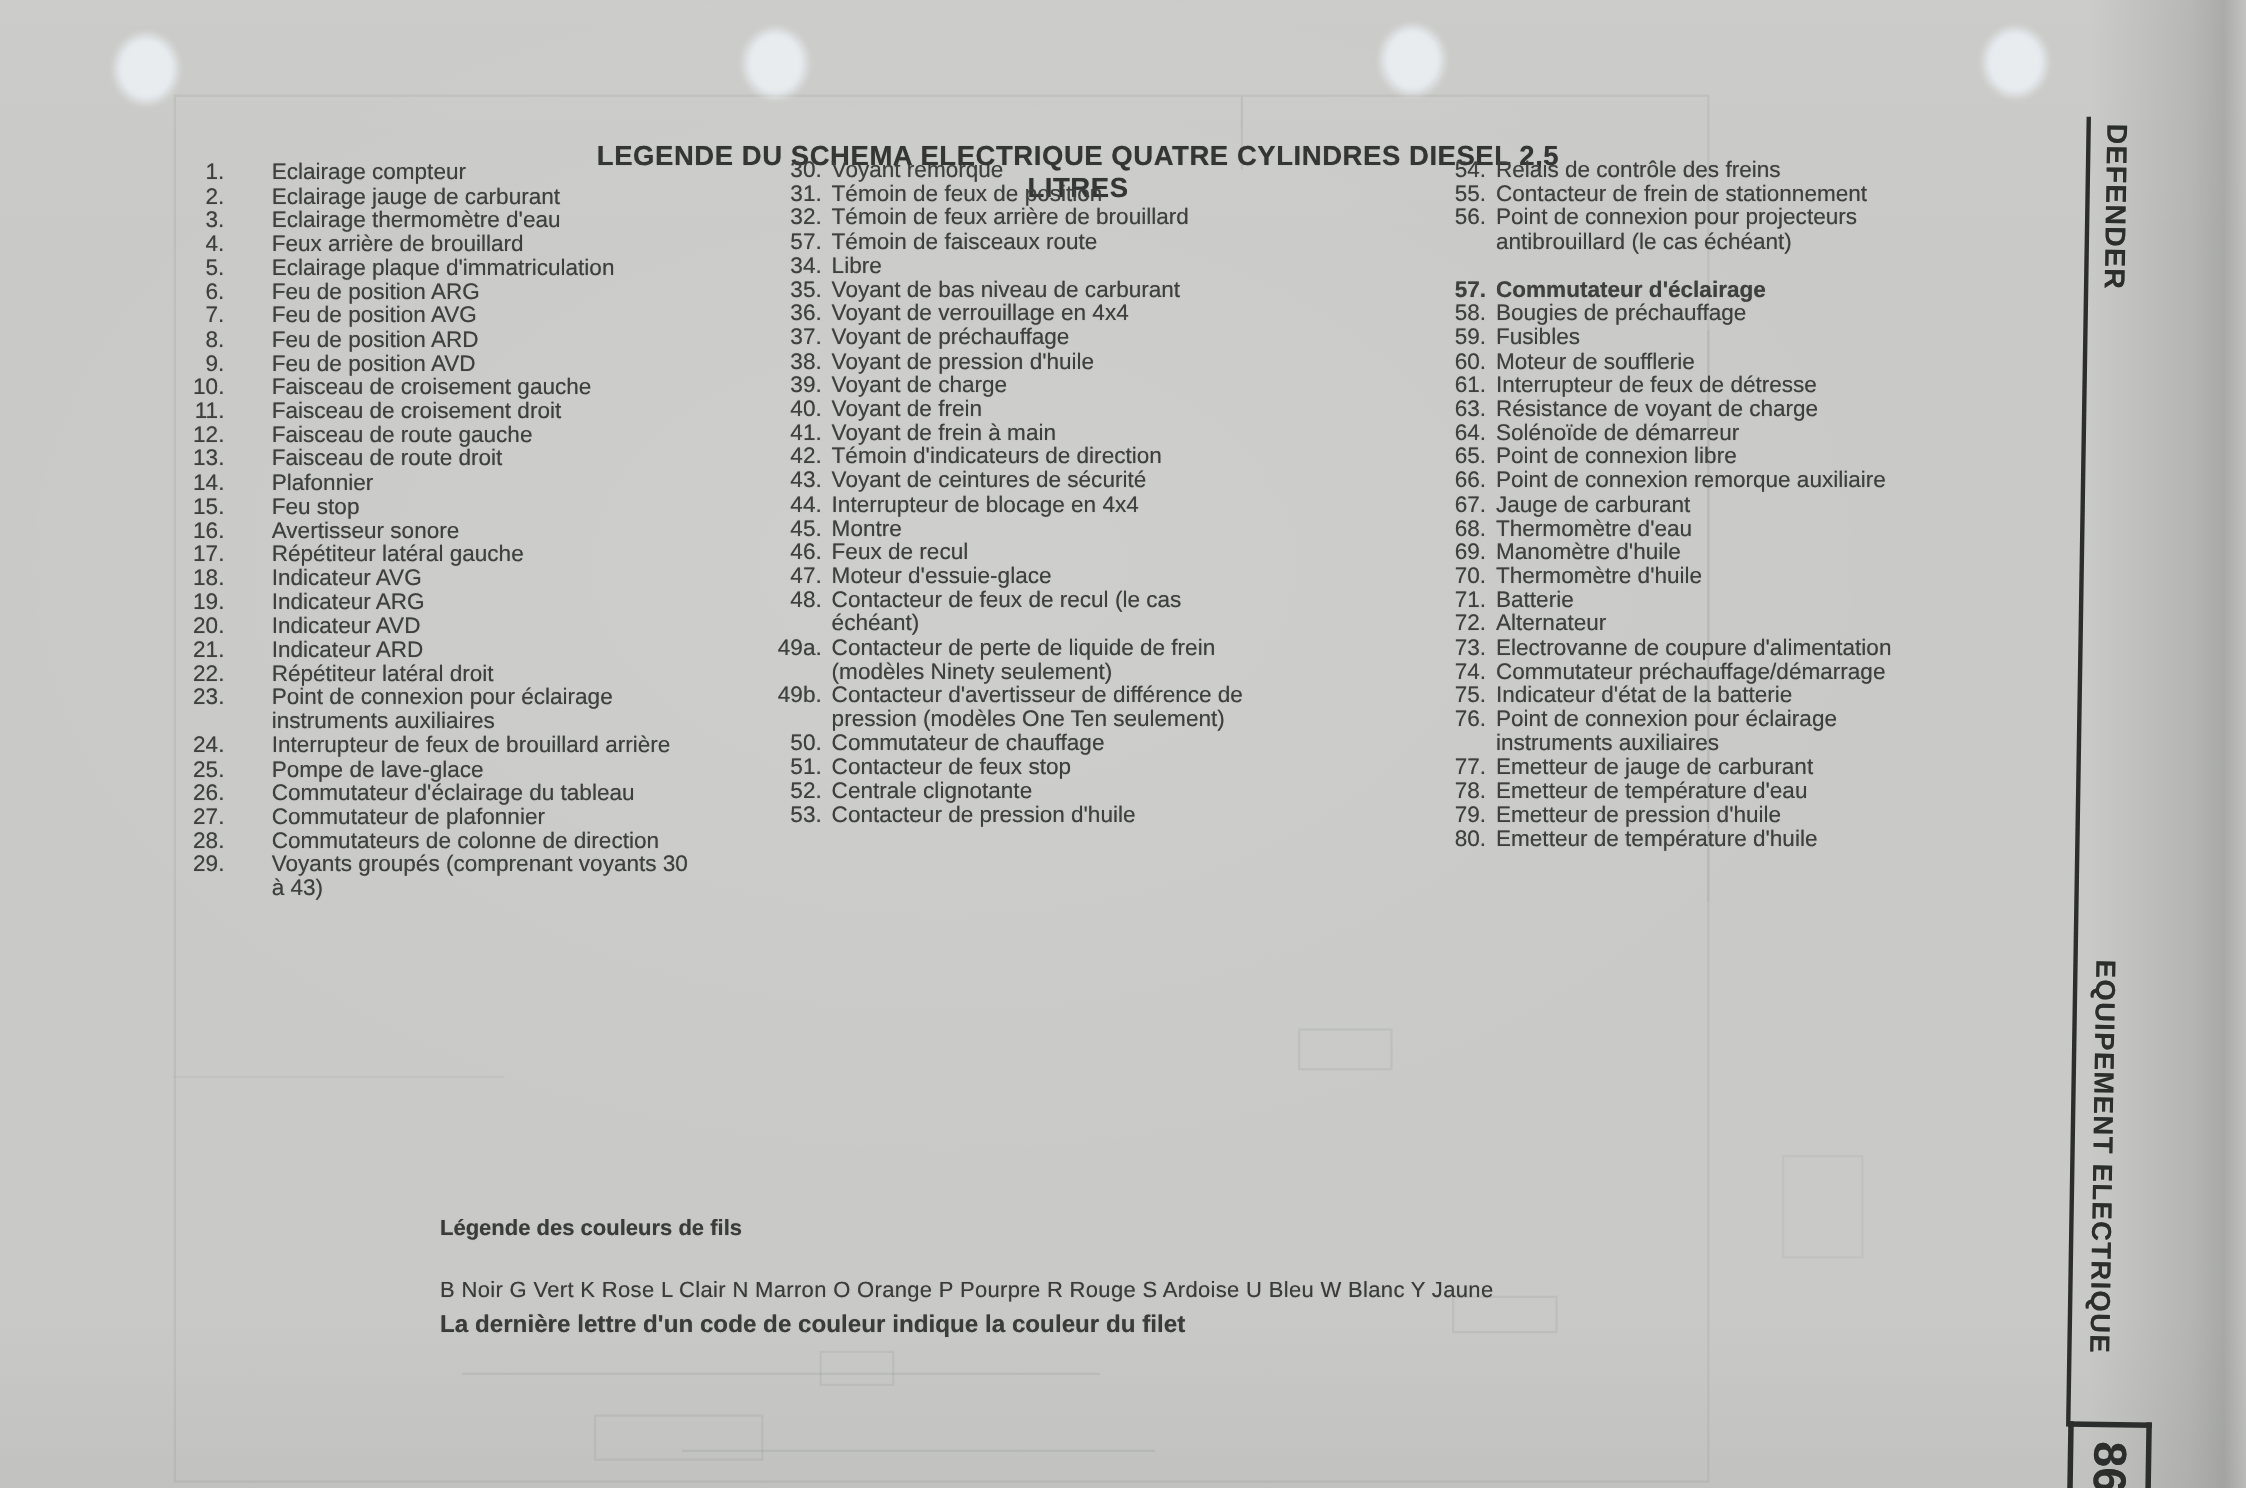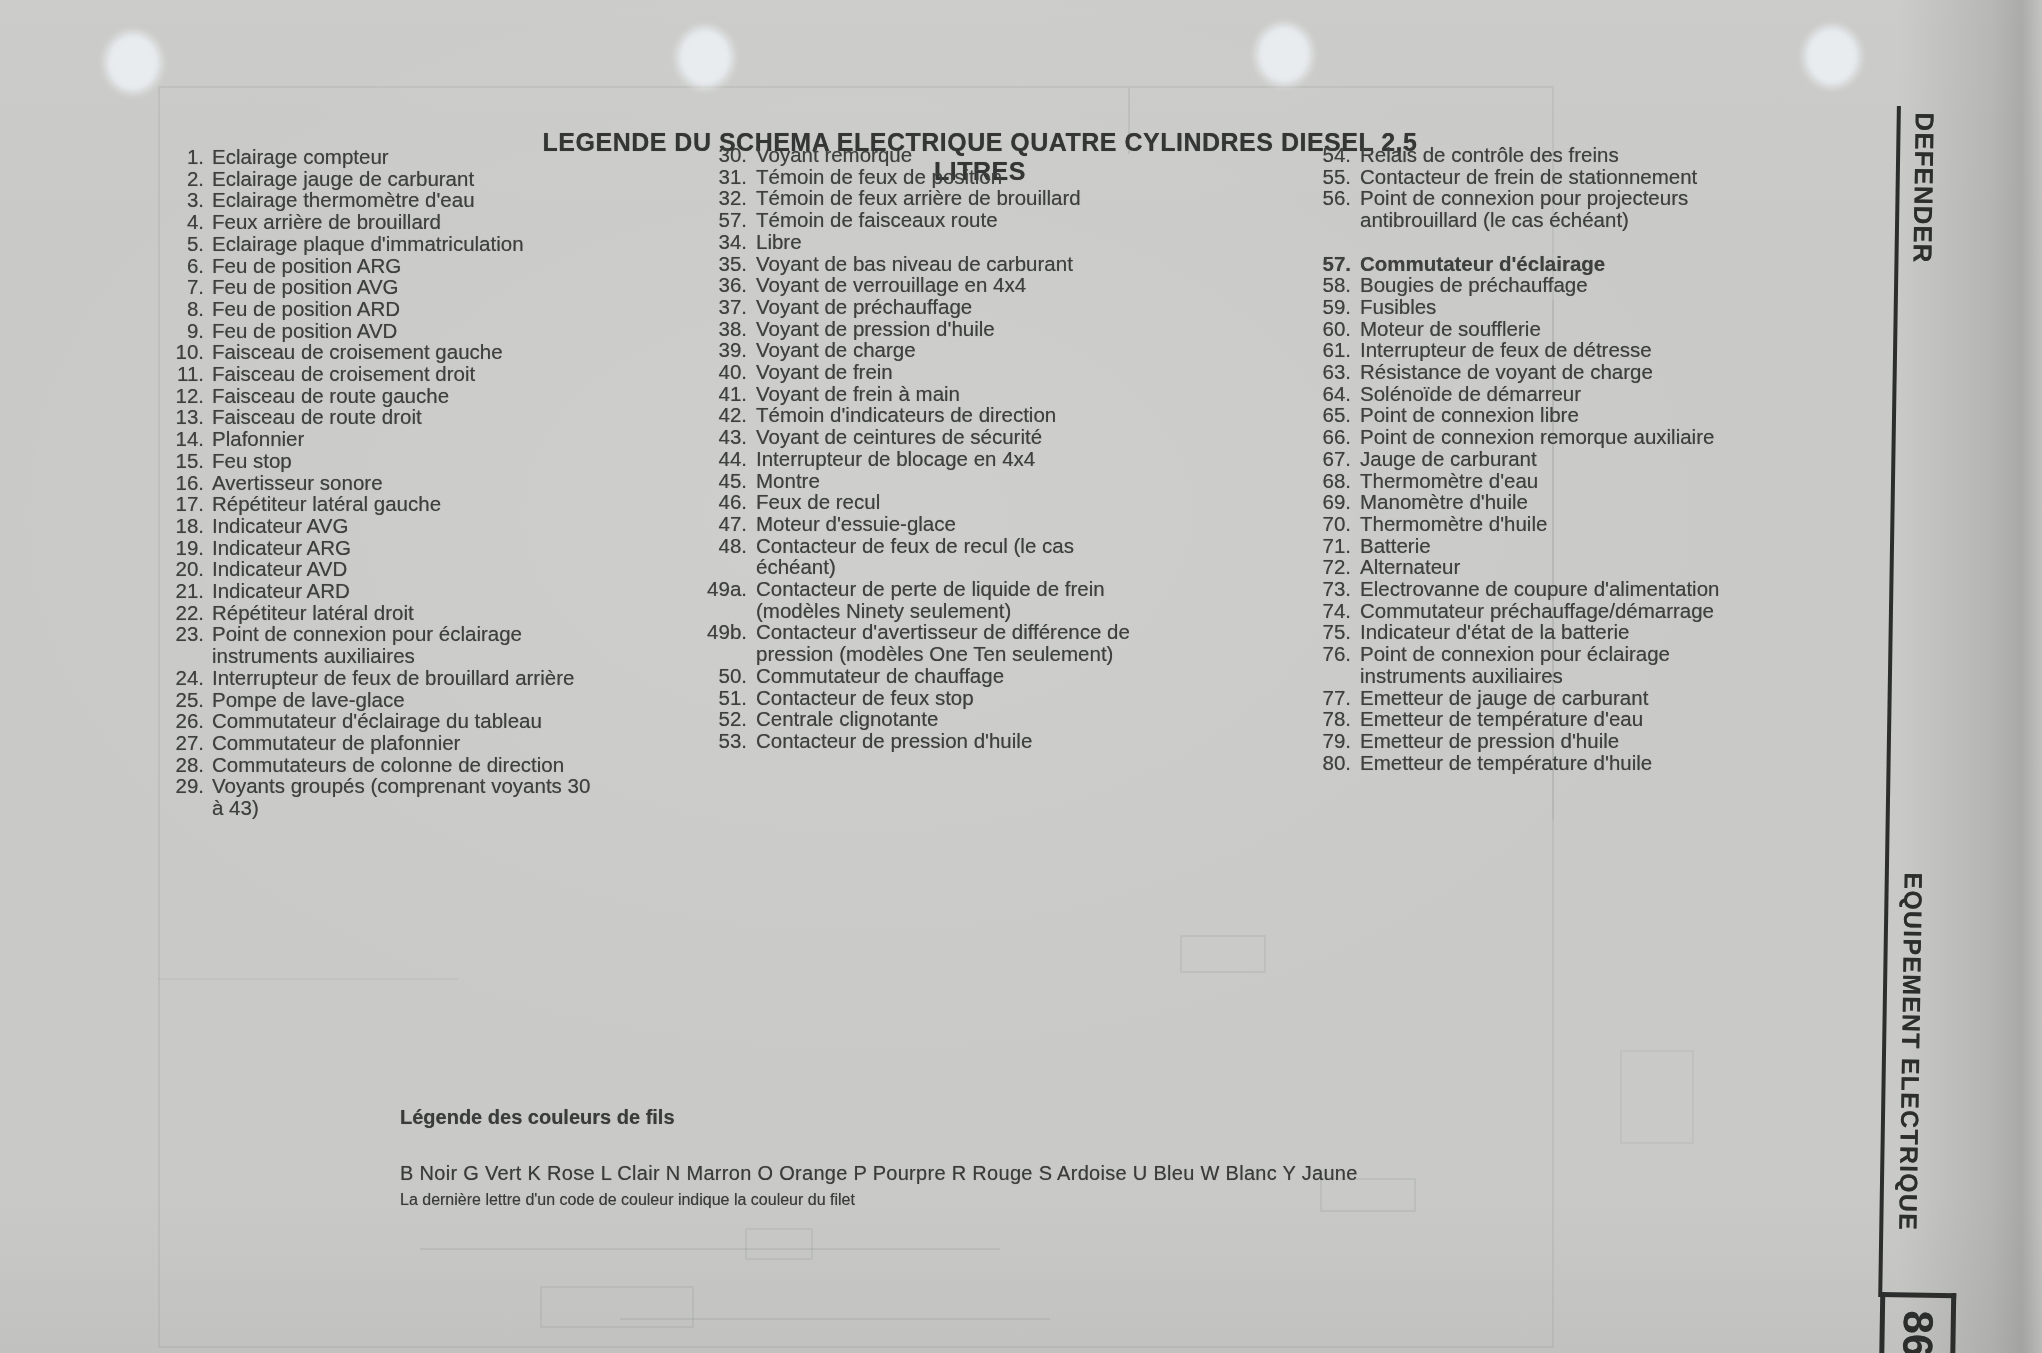--- a/index.html
+++ b/index.html
@@ -32,36 +32,36 @@
     text-align:center;font-size:25px;font-weight:bold;letter-spacing:0.5px;
     color:#343635;text-shadow:0 0 0.7px rgba(60,62,62,0.7);
   }
   
   .col{position:absolute;font-size:20.5px;color:#3e403f;text-shadow:0 0 0.7px rgba(70,72,70,0.65);}
   .item{display:flex;line-height:21.7px;}
   .item .num{flex:none;text-align:right;}
   .item .label{flex:1 1 auto;white-space:pre-line;}
   .col1{left:120px;top:146px;width:528px;}
   .col1 .num{width:84px;padding-right:8px;box-sizing:content-box;}
-  .col1 .label{max-width:440px;}
+  .col1 .label{max-width:440px;margin-left:35px;}
   .col2{left:672px;top:144px;width:524px;}
   .col2 .num{width:75px;padding-right:9px;}
   .col2 .label{max-width:440px;}
   .col3{left:1268px;top:144px;width:522px;}
   .col3 .num{width:83px;padding-right:9px;}
   .col3 .label{max-width:430px;}
   .gap-before{margin-top:21.7px;font-weight:bold;}
   
   .color-legend{
     position:absolute;left:400px;top:1106px;width:1150px;text-align:left;
     color:#3a3c3b;text-shadow:0 0 0.7px rgba(70,72,70,0.65);
   }
   .color-legend .cl-title{font-size:20px;font-weight:bold;margin-bottom:33px;}
   .color-legend .cl-codes{font-size:20px;font-weight:normal;letter-spacing:0.3px;}
-  .color-legend .cl-note{font-size:16px;font-weight:normal;margin-top:6px;}
+  .color-legend .cl-note{font-size:22px;font-weight:bold;margin-top:6px;}
   
   #sidebar{position:absolute;left:1893px;top:100px;width:149px;height:1260px;
     transform:rotate(0.9deg);transform-origin:0 0;color:#2c2e2d;}
   .sline{position:absolute;left:4px;top:6px;width:4px;height:1191px;background:#2c2e2d;}
   .vtext{writing-mode:vertical-rl;font-weight:bold;color:#2c2e2d;
     text-shadow:0 0 0.6px rgba(44,46,45,0.6);}
   .model{position:absolute;left:16px;top:12px;font-size:26px;letter-spacing:1px;}
   .section{position:absolute;left:18px;top:772px;font-size:25px;letter-spacing:1.2px;}
   .pagebox{
     position:absolute;left:6px;top:1192px;width:66px;height:72px;

